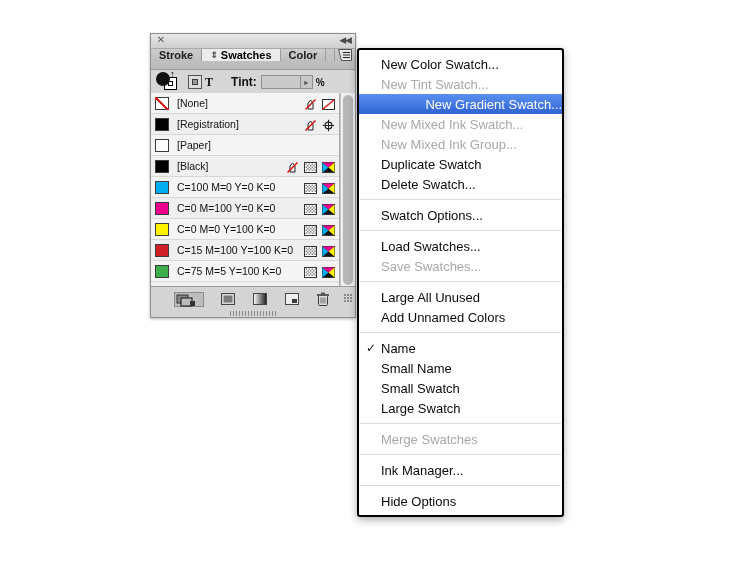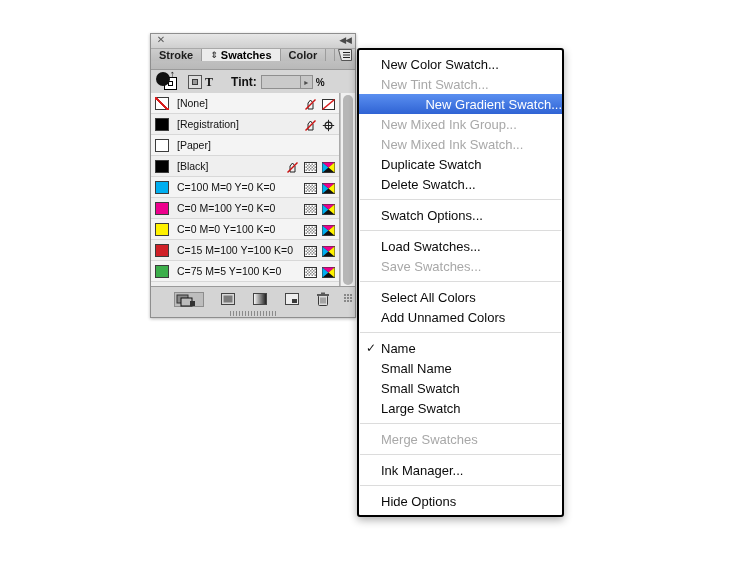--- a/index.html
+++ b/index.html
@@ -616,45 +616,45 @@
     <div class="mi">
       <span>New Color Swatch...</span>
     </div>
     <div class="mi disabled">
       <span>New Tint Swatch...</span>
     </div>
     <div class="mi highlight">
       <span>New Gradient Swatch...</span>
     </div>
     <div class="mi disabled">
+      <span>New Mixed Ink Swatch...</span>
+    </div>
+    <div class="mi disabled">
       <span>New Mixed Ink Group...</span>
-    </div>
-    <div class="mi disabled">
-      <span>New Mixed Ink Swatch...</span>
     </div>
     <div class="mi">
       <span>Duplicate Swatch</span>
     </div>
     <div class="mi">
       <span>Delete Swatch...</span>
     </div>
     <div class="msep"></div>
     <div class="mi">
       <span>Swatch Options...</span>
     </div>
     <div class="msep"></div>
     <div class="mi">
       <span>Load Swatches...</span>
     </div>
     <div class="mi disabled">
       <span>Save Swatches...</span>
     </div>
     <div class="msep"></div>
     <div class="mi">
-      <span>Select All Colors</span>
+      <span>Large All Unused</span>
     </div>
     <div class="mi">
       <span>Add Unnamed Colors</span>
     </div>
     <div class="msep"></div>
     <div class="mi">
       <span class="check">✓</span>
       <span>Name</span>
     </div>
     <div class="mi">

